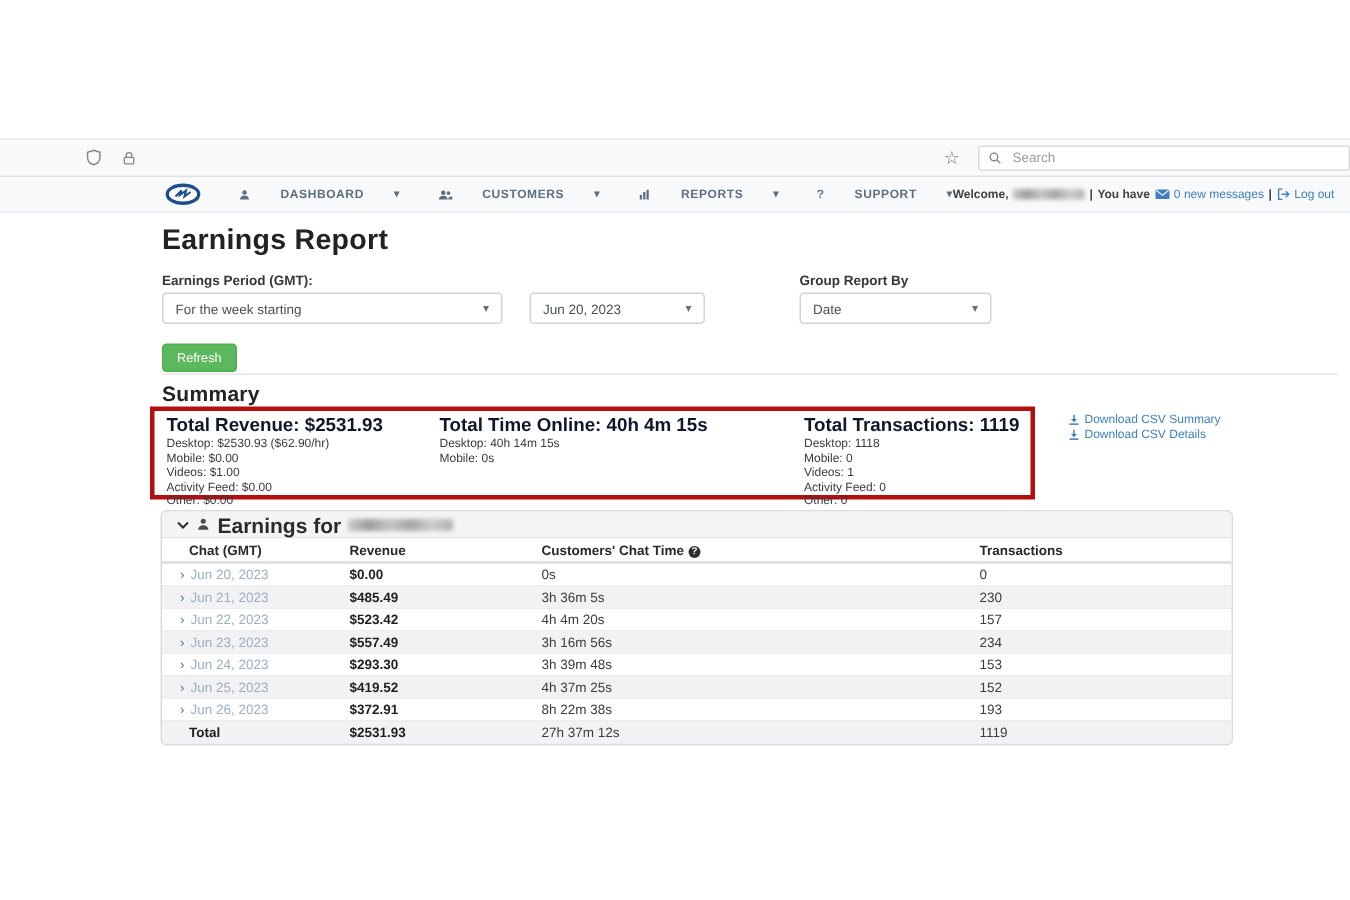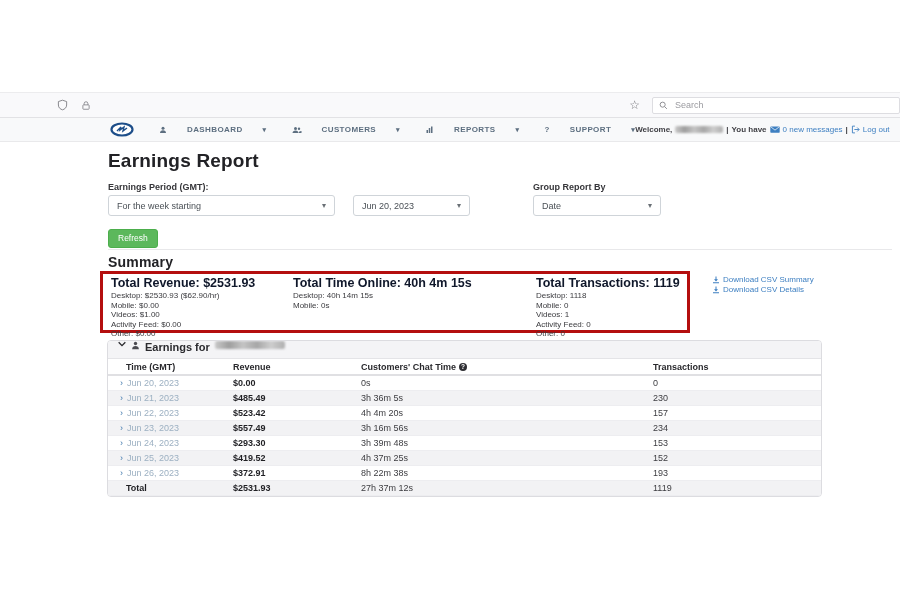--- a/index.html
+++ b/index.html
@@ -101,22 +101,22 @@
   .downloads { position:absolute; left:712px; top:275px; font-size:8px; line-height:10px; }
   .dl-link { display:flex; align-items:center; gap:3px; color:#3d7fc1; cursor:pointer; white-space:nowrap; }
 
   
   .card {
     position:absolute; left:107px; top:340px; width:715px;
     border:1px solid #dcdce0; border-radius:4px; background:#fff; overflow:hidden;
   }
   .card-header {
     height:18px; background:#f4f4f6; border-bottom:1px solid #e4e4e7;
-    display:flex; padding-left:10px; gap:5px;
-    font-size:11px; font-weight:bold; color:#2b2b2f;
+    display:flex; align-items:center; padding-left:10px; gap:5px;
+    font-size:14px; font-weight:bold; color:#2b2b2f;
   }
   table.earnings { width:100%; border-collapse:collapse; font-size:9px; color:#3c3c40; }
   table.earnings th {
     text-align:left; font-size:9px; font-weight:bold; color:#29292d;
     height:16px; padding:0; border-bottom:2px solid #e0e0e3; background:#fff;
   }
   table.earnings td { height:15px; padding:0; }
   table.earnings tbody tr { border-bottom:1px solid #ededf0; }
   table.earnings tr.stripe { background:#f2f2f4; }
   .cell-date { color:#9cb0c2; cursor:pointer; white-space:nowrap; }
@@ -318,21 +318,21 @@
 
   <table class="earnings">
     <colgroup>
         <col style="width:125px">
         <col style="width:128px">
         <col style="width:292px">
         <col>
       </colgroup>
     <thead>
       <tr>
-        <th style="padding-left:18px;">Time (GMT)</th>
+        <th style="padding-left:18px;">Chat (GMT)</th>
         <th>Revenue</th>
         <th><span>Customers' Chat Time</span><span class="qmark">?</span></th>
         <th>Transactions</th>
       </tr>
     </thead>
     <tbody>
       <tr>
         <td class="cell-date" style="padding-left:12px;"><span class="chev">›</span><span>Jun 20, 2023</span></td>
         <td class="cell-rev">$0.00</td>
         <td>0s</td>

